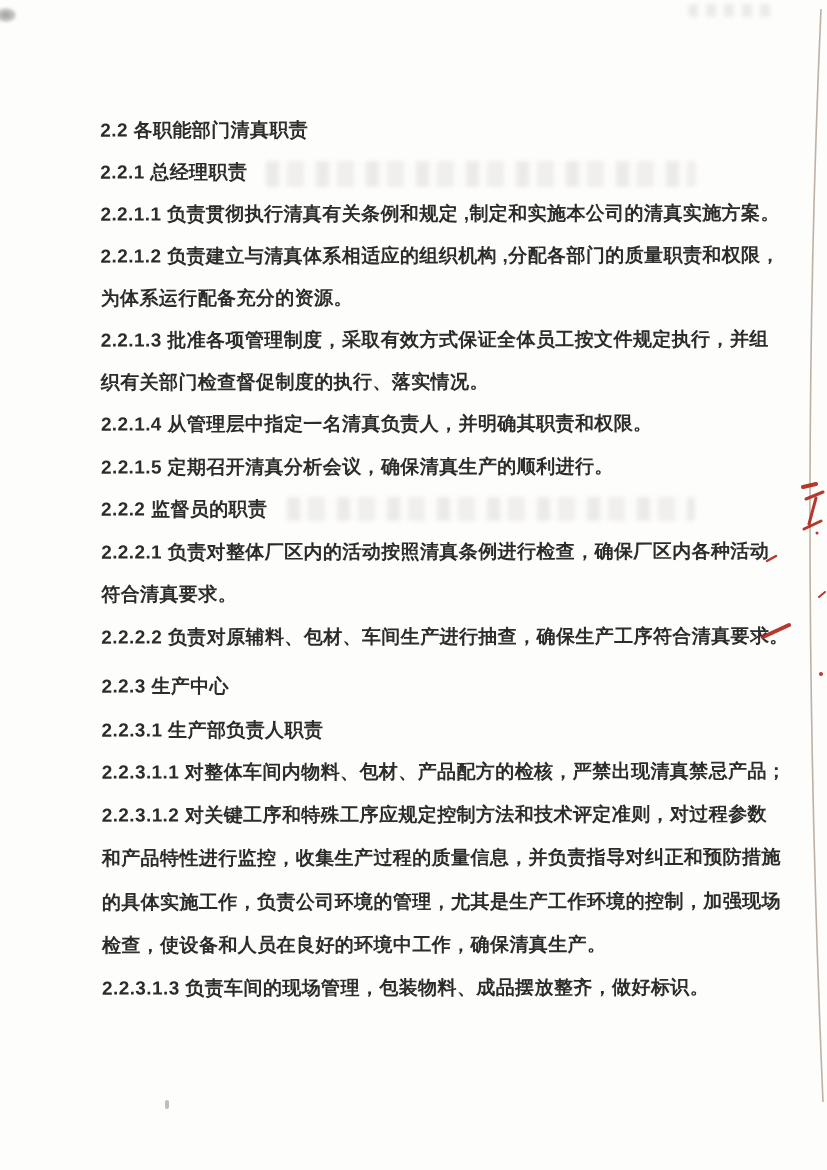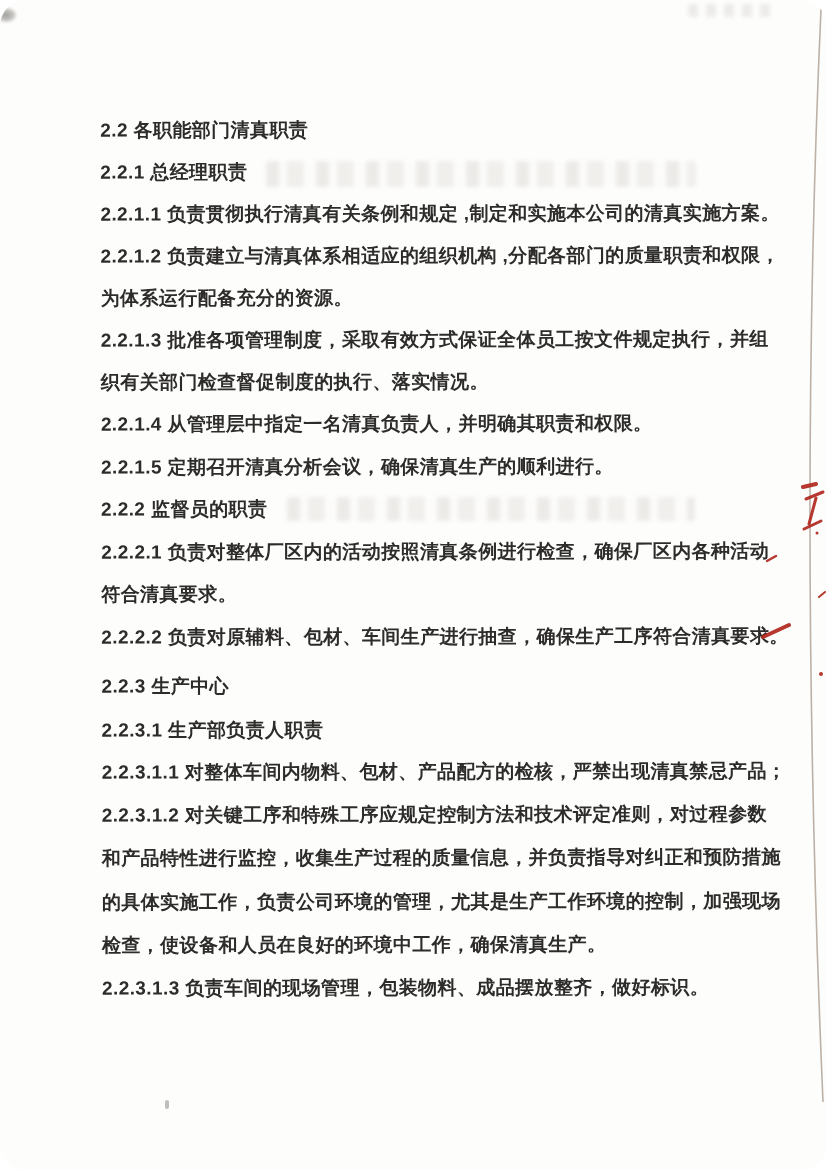--- a/index.html
+++ b/index.html
@@ -13,21 +13,20 @@
   body{
     width:827px;height:1170px;
     background:#ffffff;
     font-family:"Liberation Sans","DejaVu Sans",sans-serif;
   }
   .page{
     position:relative;
     width:827px;height:1170px;
     background:var(--bg);
     overflow:hidden;
-    border-radius:26px;
   }
   .content{
     position:absolute;
     left:0;top:0;width:827px;height:1170px;
     transform:rotate(-0.12deg);
     transform-origin:400px 0;
   }
   .line{
     position:absolute;
     left:100px;

